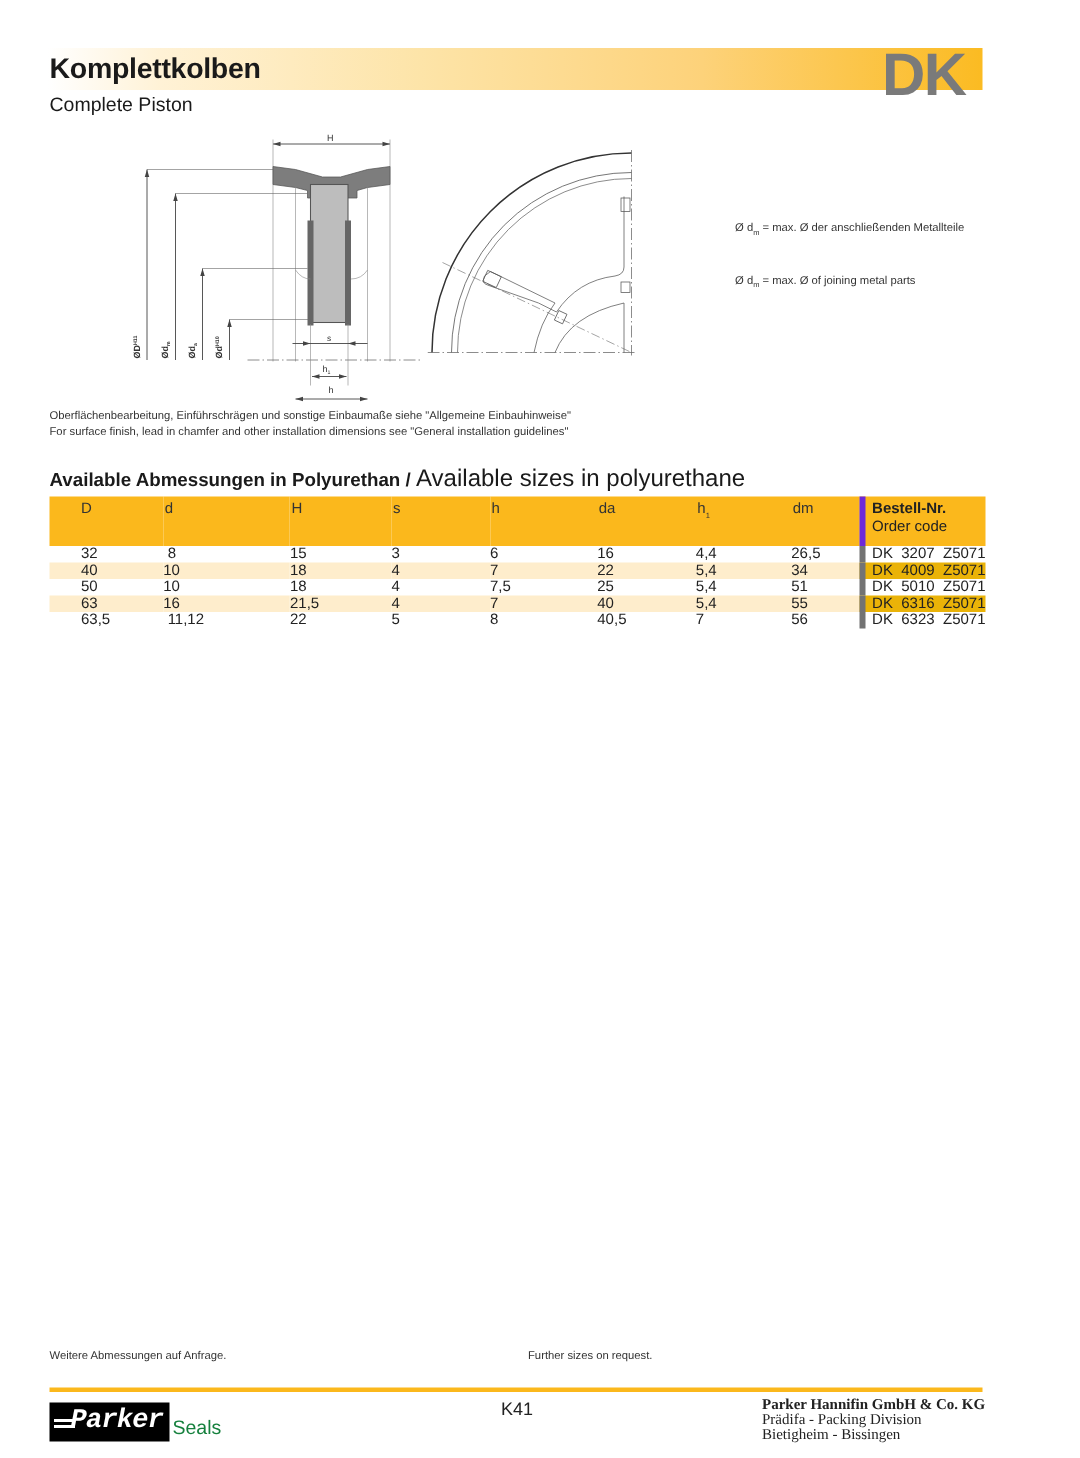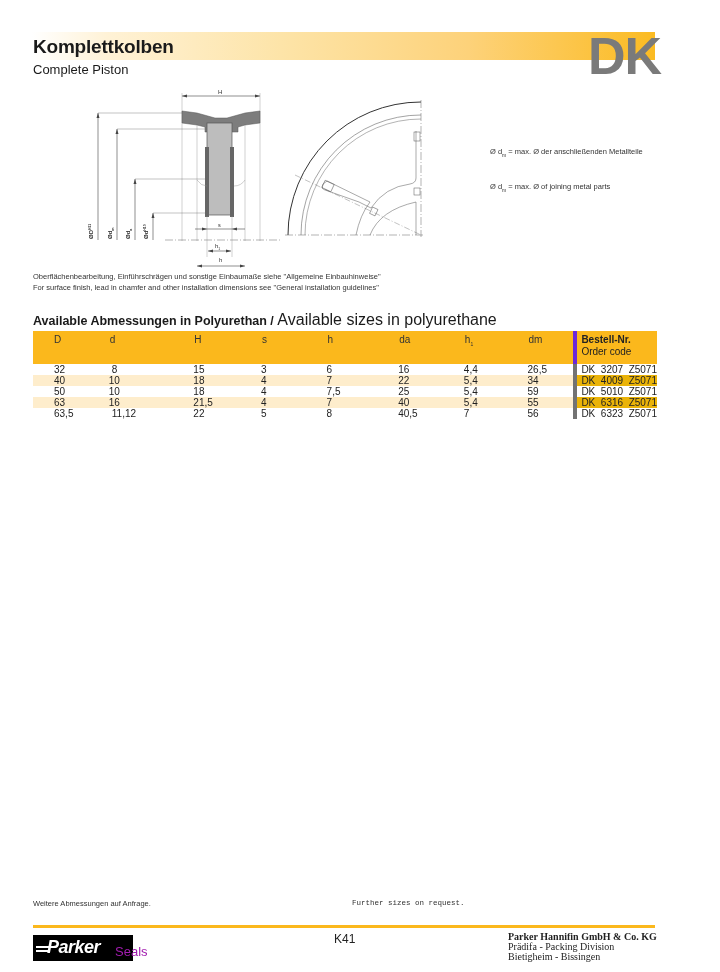--- a/index.html
+++ b/index.html
@@ -2,21 +2,21 @@
 <html><head>
 <meta charset="utf-8">
 <style>
   html, body { margin: 0; padding: 0; background: #ffffff; }
   body { width: 720px; height: 972px; position: relative; overflow: hidden; font-family: "Liberation Sans", sans-serif; color: #1a1a1a; }
 
   .header-band { position: absolute; left: 32px; top: 32px; width: 623px; height: 28px;
     background: linear-gradient(to right, #ffffff 0%, #fff2d6 12%, #fde4a8 40%, #fdd27a 70%, #fbbb22 100%); }
   .title-de { position: absolute; left: 33px; top: 36px; font-size: 19px; font-weight: bold; color: #1a1a1a; letter-spacing: -0.2px; }
   .title-en { position: absolute; left: 33px; top: 62px; font-size: 13px; color: #1a1a1a; }
-  .series-code { position: absolute; left: 588px; top: 30px; font-size: 52px; font-weight: bold; color: #7a7a7a; letter-spacing: -1px; line-height: 1; }
+  .series-code { position: absolute; left: 588px; top: 30px; font-size: 40px; font-weight: bold; color: #7a7a7a; letter-spacing: -1px; line-height: 1; }
 
   .drawing-left { position: absolute; left: 80px; top: 85px; width: 200px; height: 185px; }
   .drawing-right { position: absolute; left: 285px; top: 95px; width: 145px; height: 150px; }
 
   .note { position: absolute; left: 490px; font-size: 7.5px; color: #333; }
   .note1 { top: 147px; }
   .note2 { top: 182px; }
   .note sub { font-size: 5px; }
 
   .install-note { position: absolute; left: 33px; font-size: 7.5px; color: #333; }
@@ -41,28 +41,28 @@
   .c2 { width: 66px; }
   .c3 { width: 64px; }
   .c4 { width: 70px; }
   .c5 { width: 64px; }
   .c6 { width: 62px; }
   .c7 { width: 44px; margin-left: 27px; }
   th sub { font-size: 5px; }
 
   .footer-note { position: absolute; top: 899px; font-size: 7.5px; color: #333; }
   .footer-note.de { left: 33px; }
-  .footer-note.en { left: 352px; font-family: Liberation Mono, monospace; }
+  .footer-note.en { left: 352px; }
 
   .footer-rule { position: absolute; left: 33px; top: 925px; width: 622px; height: 3px; background: #fbb81c; }
-  .logo-box { position: absolute; left: 33px; top: 935px; width: 100px; height: 26px; background: #000; }
+  .logo-box { position: absolute; left: 33px; top: 935px; width: 80px; height: 26px; background: #000; font-family: Liberation Mono, monospace; }
   .logo-line { position: absolute; left: 3px; top: 11px; width: 14px; height: 2px; background: #fff; }
   .logo-line2 { position: absolute; left: 3px; top: 15px; width: 14px; height: 2px; background: #fff; }
   .logo-text { position: absolute; left: 14px; top: 2px; font-size: 18px; font-weight: bold; font-style: italic; color: #fff; letter-spacing: -0.5px; }
-  .logo-seals { position: absolute; left: 115px; top: 944px; font-size: 13px; color: #a21caf; }
+  .logo-seals { position: absolute; left: 115px; top: 944px; font-size: 13px; color: #15803d; }
   .page-num { position: absolute; left: 334px; top: 932px; font-size: 12px; color: #222; }
   .company { position: absolute; left: 508px; top: 932px; font-size: 10px; line-height: 10px; color: #222; font-family: Liberation Serif, serif; }
   .company .bold { font-weight: bold; }
 </style>
 </head>
 <body>
 
 <div class="header-band"></div>
 <div class="title-de">Komplettkolben</div>
 <div class="title-en">Complete Piston</div>
@@ -194,21 +194,21 @@
         <td class="order">DK  4009  Z5071</td>
       </tr>
       <tr>
         <td class="c0">50</td>
         <td class="c1">10</td>
         <td class="c2">18</td>
         <td class="c3">4</td>
         <td class="c4">7,5</td>
         <td class="c5">25</td>
         <td class="c6">5,4</td>
-        <td class="c7">59</td>
+        <td class="c7">51</td>
         <td class="order">DK  5010  Z5071</td>
       </tr>
       <tr class="alt">
         <td class="c0">63</td>
         <td class="c1">16</td>
         <td class="c2">21,5</td>
         <td class="c3">4</td>
         <td class="c4">7</td>
         <td class="c5">40</td>
         <td class="c6">5,4</td>

